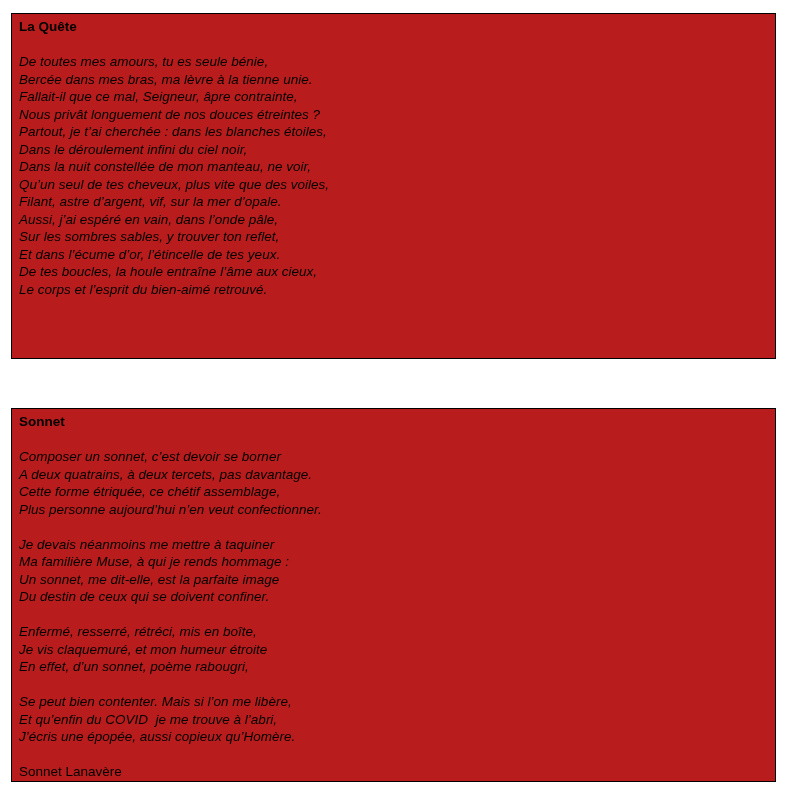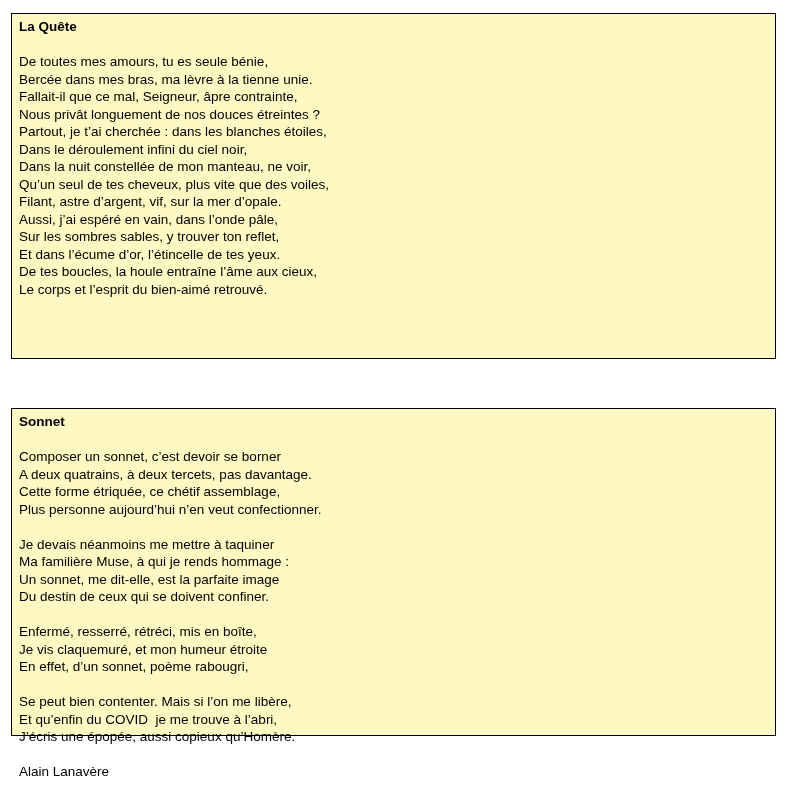--- a/index.html
+++ b/index.html
@@ -15,32 +15,33 @@
     width: 792px;
     height: 808px;
     background: #ffffff;
     overflow: hidden;
   }
   .textbox {
     position: absolute;
     left: 11px;
     width: 765px;
     border: 1.5px solid #000000;
-    background: #fef9c3;
+    background: #b91c1c;
     padding: 4px 10px 0 7px;
     font-size: 13.5px;
     line-height: 17.5px;
   }
   .box1 { top: 13px;  height: 346px; }
-  .box2 { top: 408px; height: 328px; }
+  .box2 { top: 408px; height: 374px; }
   .title    { font-weight: bold; }
   .subtitle { font-style: italic; }
   .poem {
     white-space: pre-wrap;
     margin-top: 17.5px;
+    font-style: italic;
   }
   .author-line {
     margin-top: 17.5px;
     white-space: pre-wrap;
   }
   .misspelled {
     text-decoration-line: underline;
     text-decoration-style: wavy;
     text-decoration-color: #ff0000;
     text-decoration-thickness: 1px;
@@ -82,16 +83,16 @@
 Un sonnet, me dit-elle, est la parfaite image
 Du destin de ceux qui se doivent confiner.
 
 Enfermé, resserré, rétréci, mis en boîte,
 Je vis claquemuré, et mon humeur étroite
 En effet, d’un sonnet, poème rabougri,
 
 Se peut bien contenter. Mais si l’on me libère,
 Et qu’enfin du COVID  je me trouve à l’abri,
 J’écris une épopée, aussi copieux qu’Homère.</div>
-    <div class="author-line">Alain Lanavère</div>
+    <div class="author-line">Sonnet Lanavère</div>
   </section>
 
 </div>
 
 </body></html>

